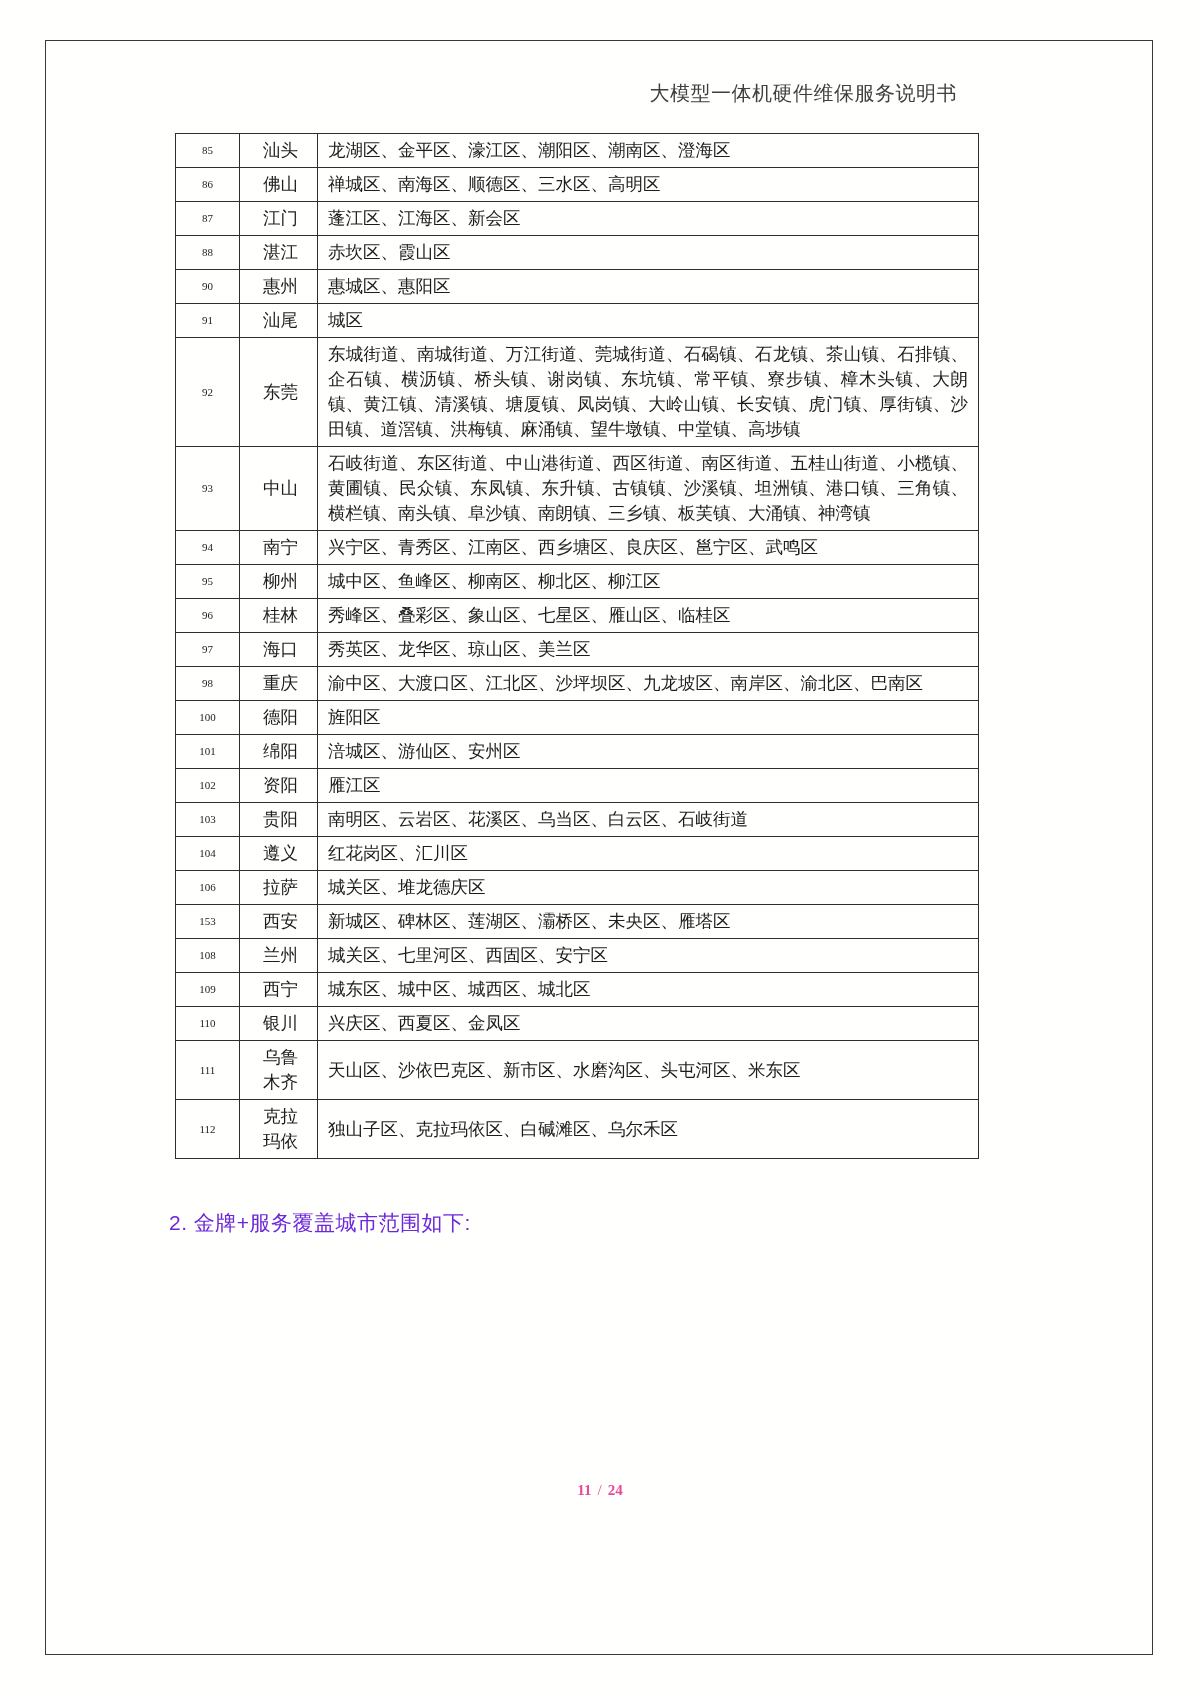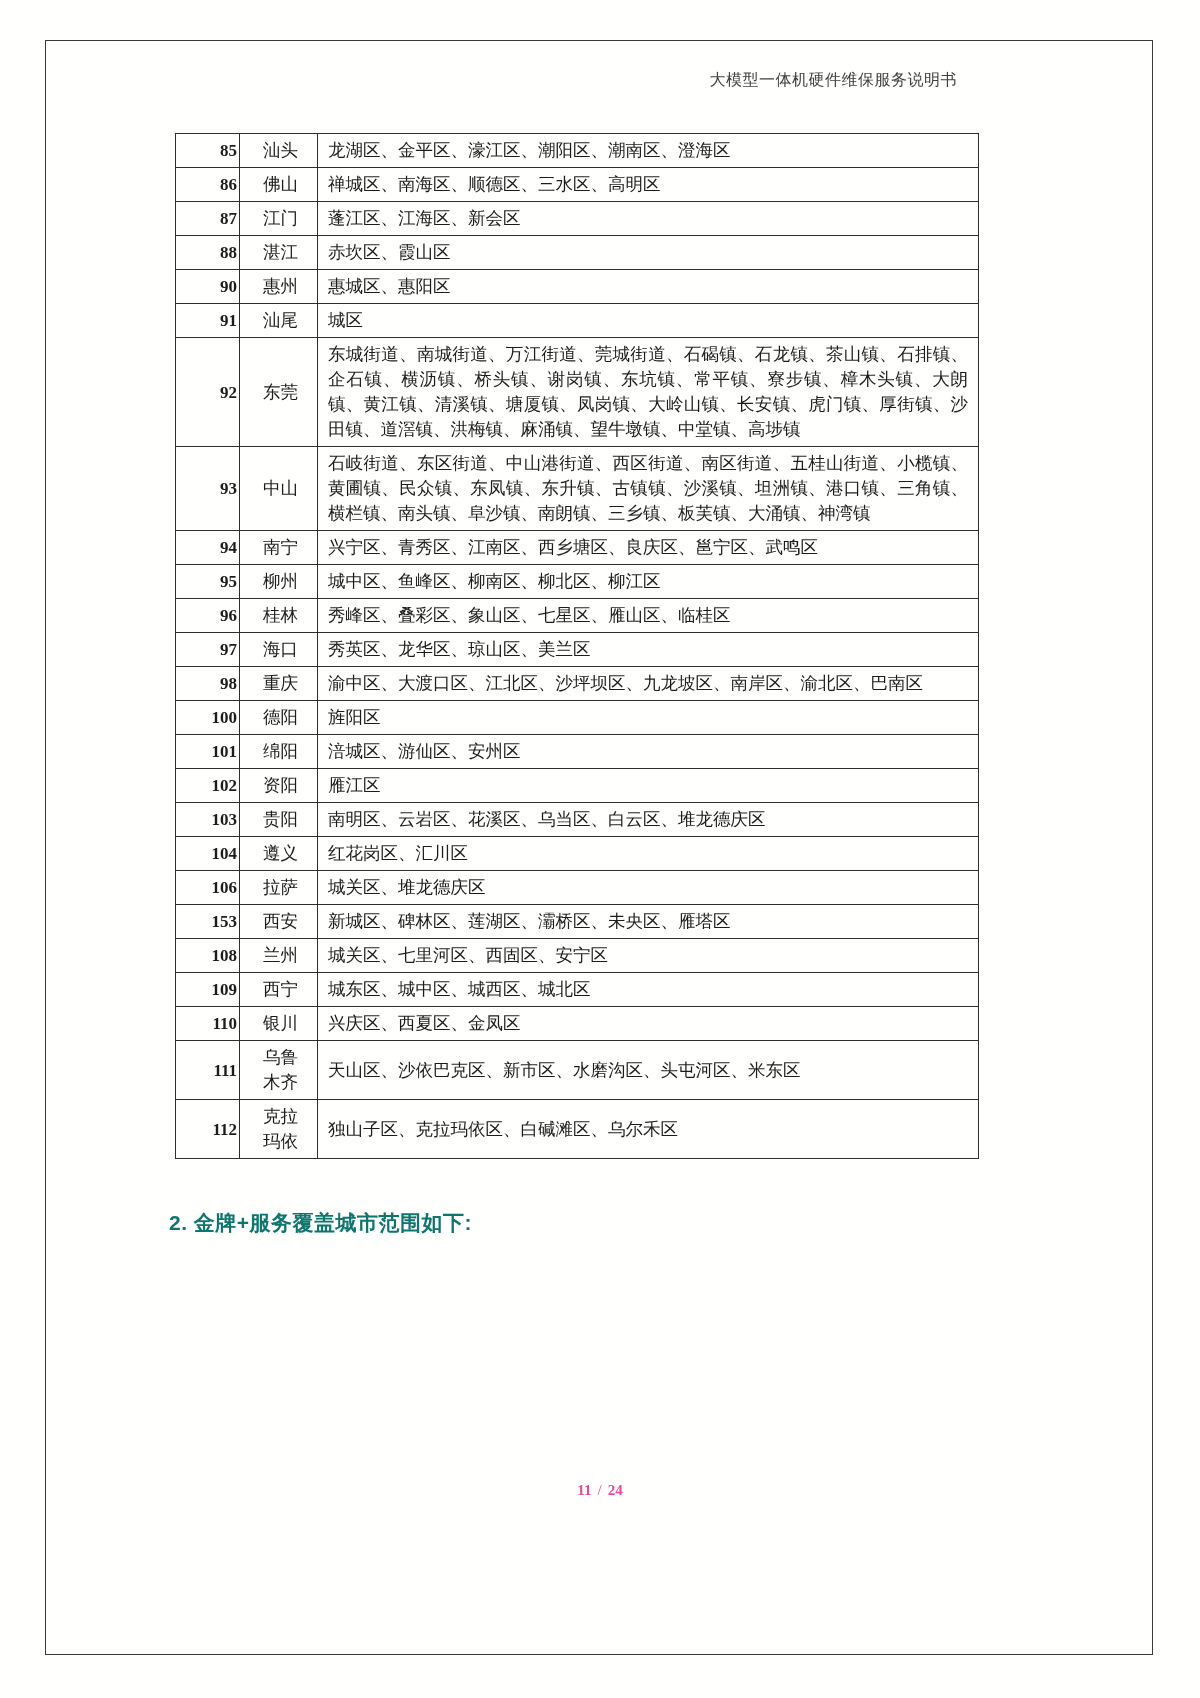--- a/index.html
+++ b/index.html
@@ -20,23 +20,23 @@
     position: absolute;
     left: 45px;
     top: 40px;
     width: 1108px;
     height: 1615px;
     border: 1.5px solid #3a3a3a;
     box-sizing: border-box;
   }
   .header-title {
     position: absolute;
-    top: 70px;
+    top: 80px;
     right: 243px;
-    font-size: 16px;
+    font-size: 20px;
     color: #3f3f3f;
     letter-spacing: 0.5px;
     white-space: nowrap;
     font-family: Liberation Mono, monospace;
   }
   .content {
     position: absolute;
     left: 175px;
     top: 133px;
     width: 803px;
@@ -51,41 +51,40 @@
   table.coverage col.c-city { width: 78px; }
   table.coverage col.c-dist { width: 661px; }
   table.coverage td {
     border: 1.5px solid #2e2e2e;
     line-height: 25px;
     vertical-align: middle;
     box-sizing: border-box;
     overflow-wrap: anywhere;
   }
   td.num {
-    text-align: right;
+    text-align: center;
     padding: 4px 2px;
-    font-size: 17px;
-    font-weight: bold;
+    font-size: 11px;
   }
   td.city {
     text-align: right;
     padding: 4px 19px;
   }
   td.districts {
     text-align: justify;
     text-justify: inter-ideograph;
     padding: 4px 10px;
   }
   .section-heading {
     margin-top: 50px;
     margin-left: -6px;
     font-family: "Liberation Sans", "DejaVu Sans", sans-serif;
-    font-weight: bold;
+    font-weight: normal;
     font-size: 21px;
-    color: #0f766e;
+    color: #6d28d9;
     letter-spacing: 0.5px;
   }
   .footer {
     position: absolute;
     top: 1482px;
     left: 0;
     width: 100%;
     text-align: center;
     font-size: 15px;
     font-weight: bold;
@@ -188,21 +187,21 @@
             <td class="districts">涪城区、游仙区、安州区</td>
           </tr>
           <tr>
             <td class="num">102</td>
             <td class="city">资阳</td>
             <td class="districts">雁江区</td>
           </tr>
           <tr>
             <td class="num">103</td>
             <td class="city">贵阳</td>
-            <td class="districts">南明区、云岩区、花溪区、乌当区、白云区、堆龙德庆区</td>
+            <td class="districts">南明区、云岩区、花溪区、乌当区、白云区、石岐街道</td>
           </tr>
           <tr>
             <td class="num">104</td>
             <td class="city">遵义</td>
             <td class="districts">红花岗区、汇川区</td>
           </tr>
           <tr>
             <td class="num">106</td>
             <td class="city">拉萨</td>
             <td class="districts">城关区、堆龙德庆区</td>

